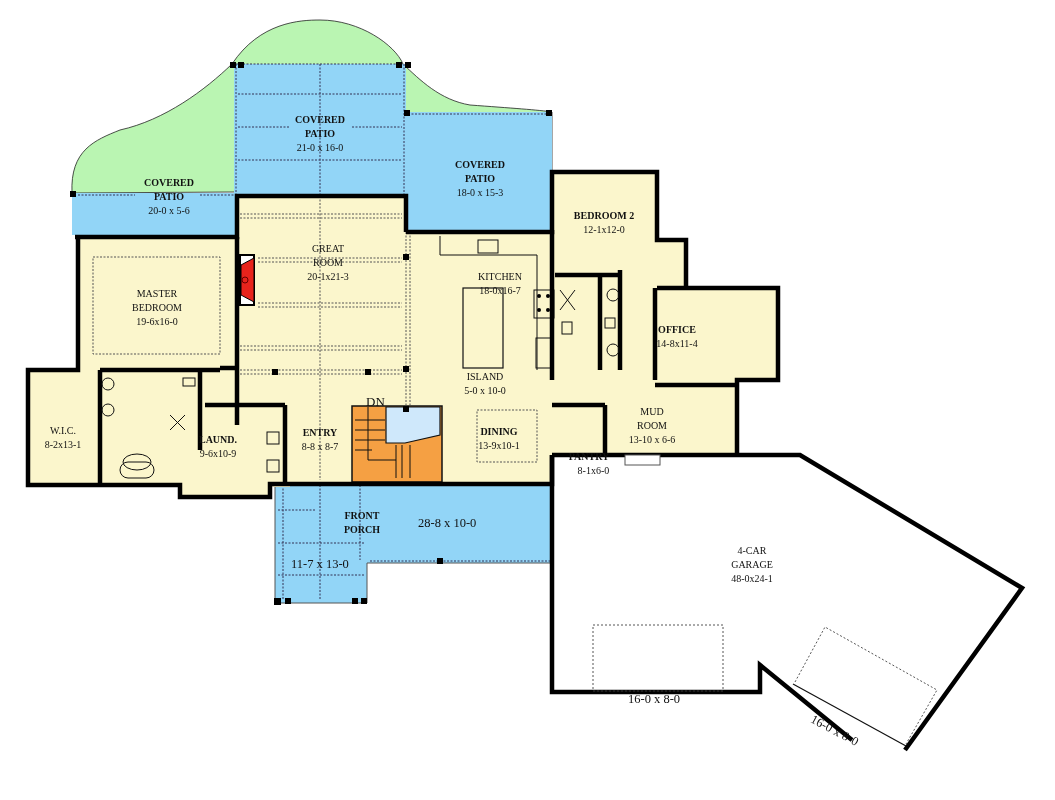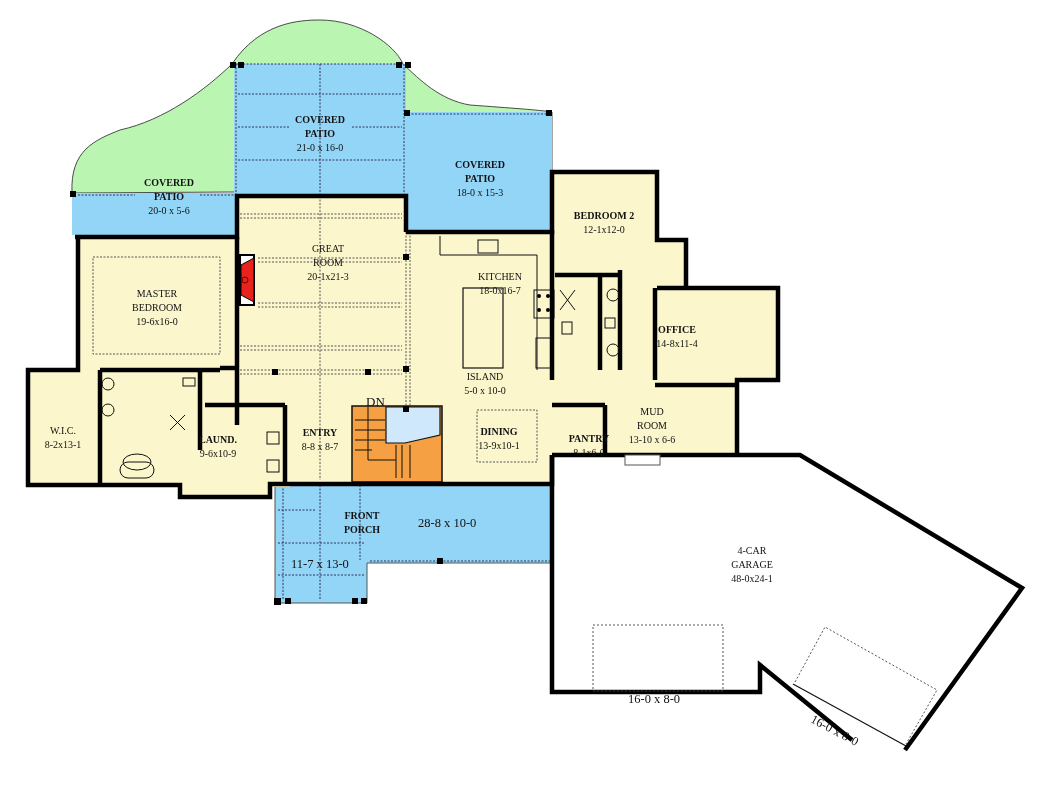--- a/index.html
+++ b/index.html
@@ -233,21 +233,21 @@
   <span class="d">8-2x13-1</span>
 </div>
 <div class="lbl bold" style="left:218px;top:433px;">
   <span class="n">LAUND.</span>
   <span class="d">9-6x10-9</span>
 </div>
 <div class="lbl bold" style="left:320px;top:426px;">
   <span class="n">ENTRY</span>
   <span class="d">8-8 x 8-7</span>
 </div>
-<div class="lbl bold" style="left:589px;top:432px;">
+<div class="lbl bold" style="left:589px;top:450px;text-align:right;">
   <span class="n">PANTRY</span>
   <span class="d">8-1x6-0</span>
 </div>
 <div class="lbl" style="left:652px;top:405px;">
   <span class="n">MUD</span>
   <span class="n">ROOM</span>
   <span class="d">13-10 x 6-6</span>
 </div>
 <div class="lbl bold" style="left:362px;top:509px;">
   <span class="n">FRONT</span>

